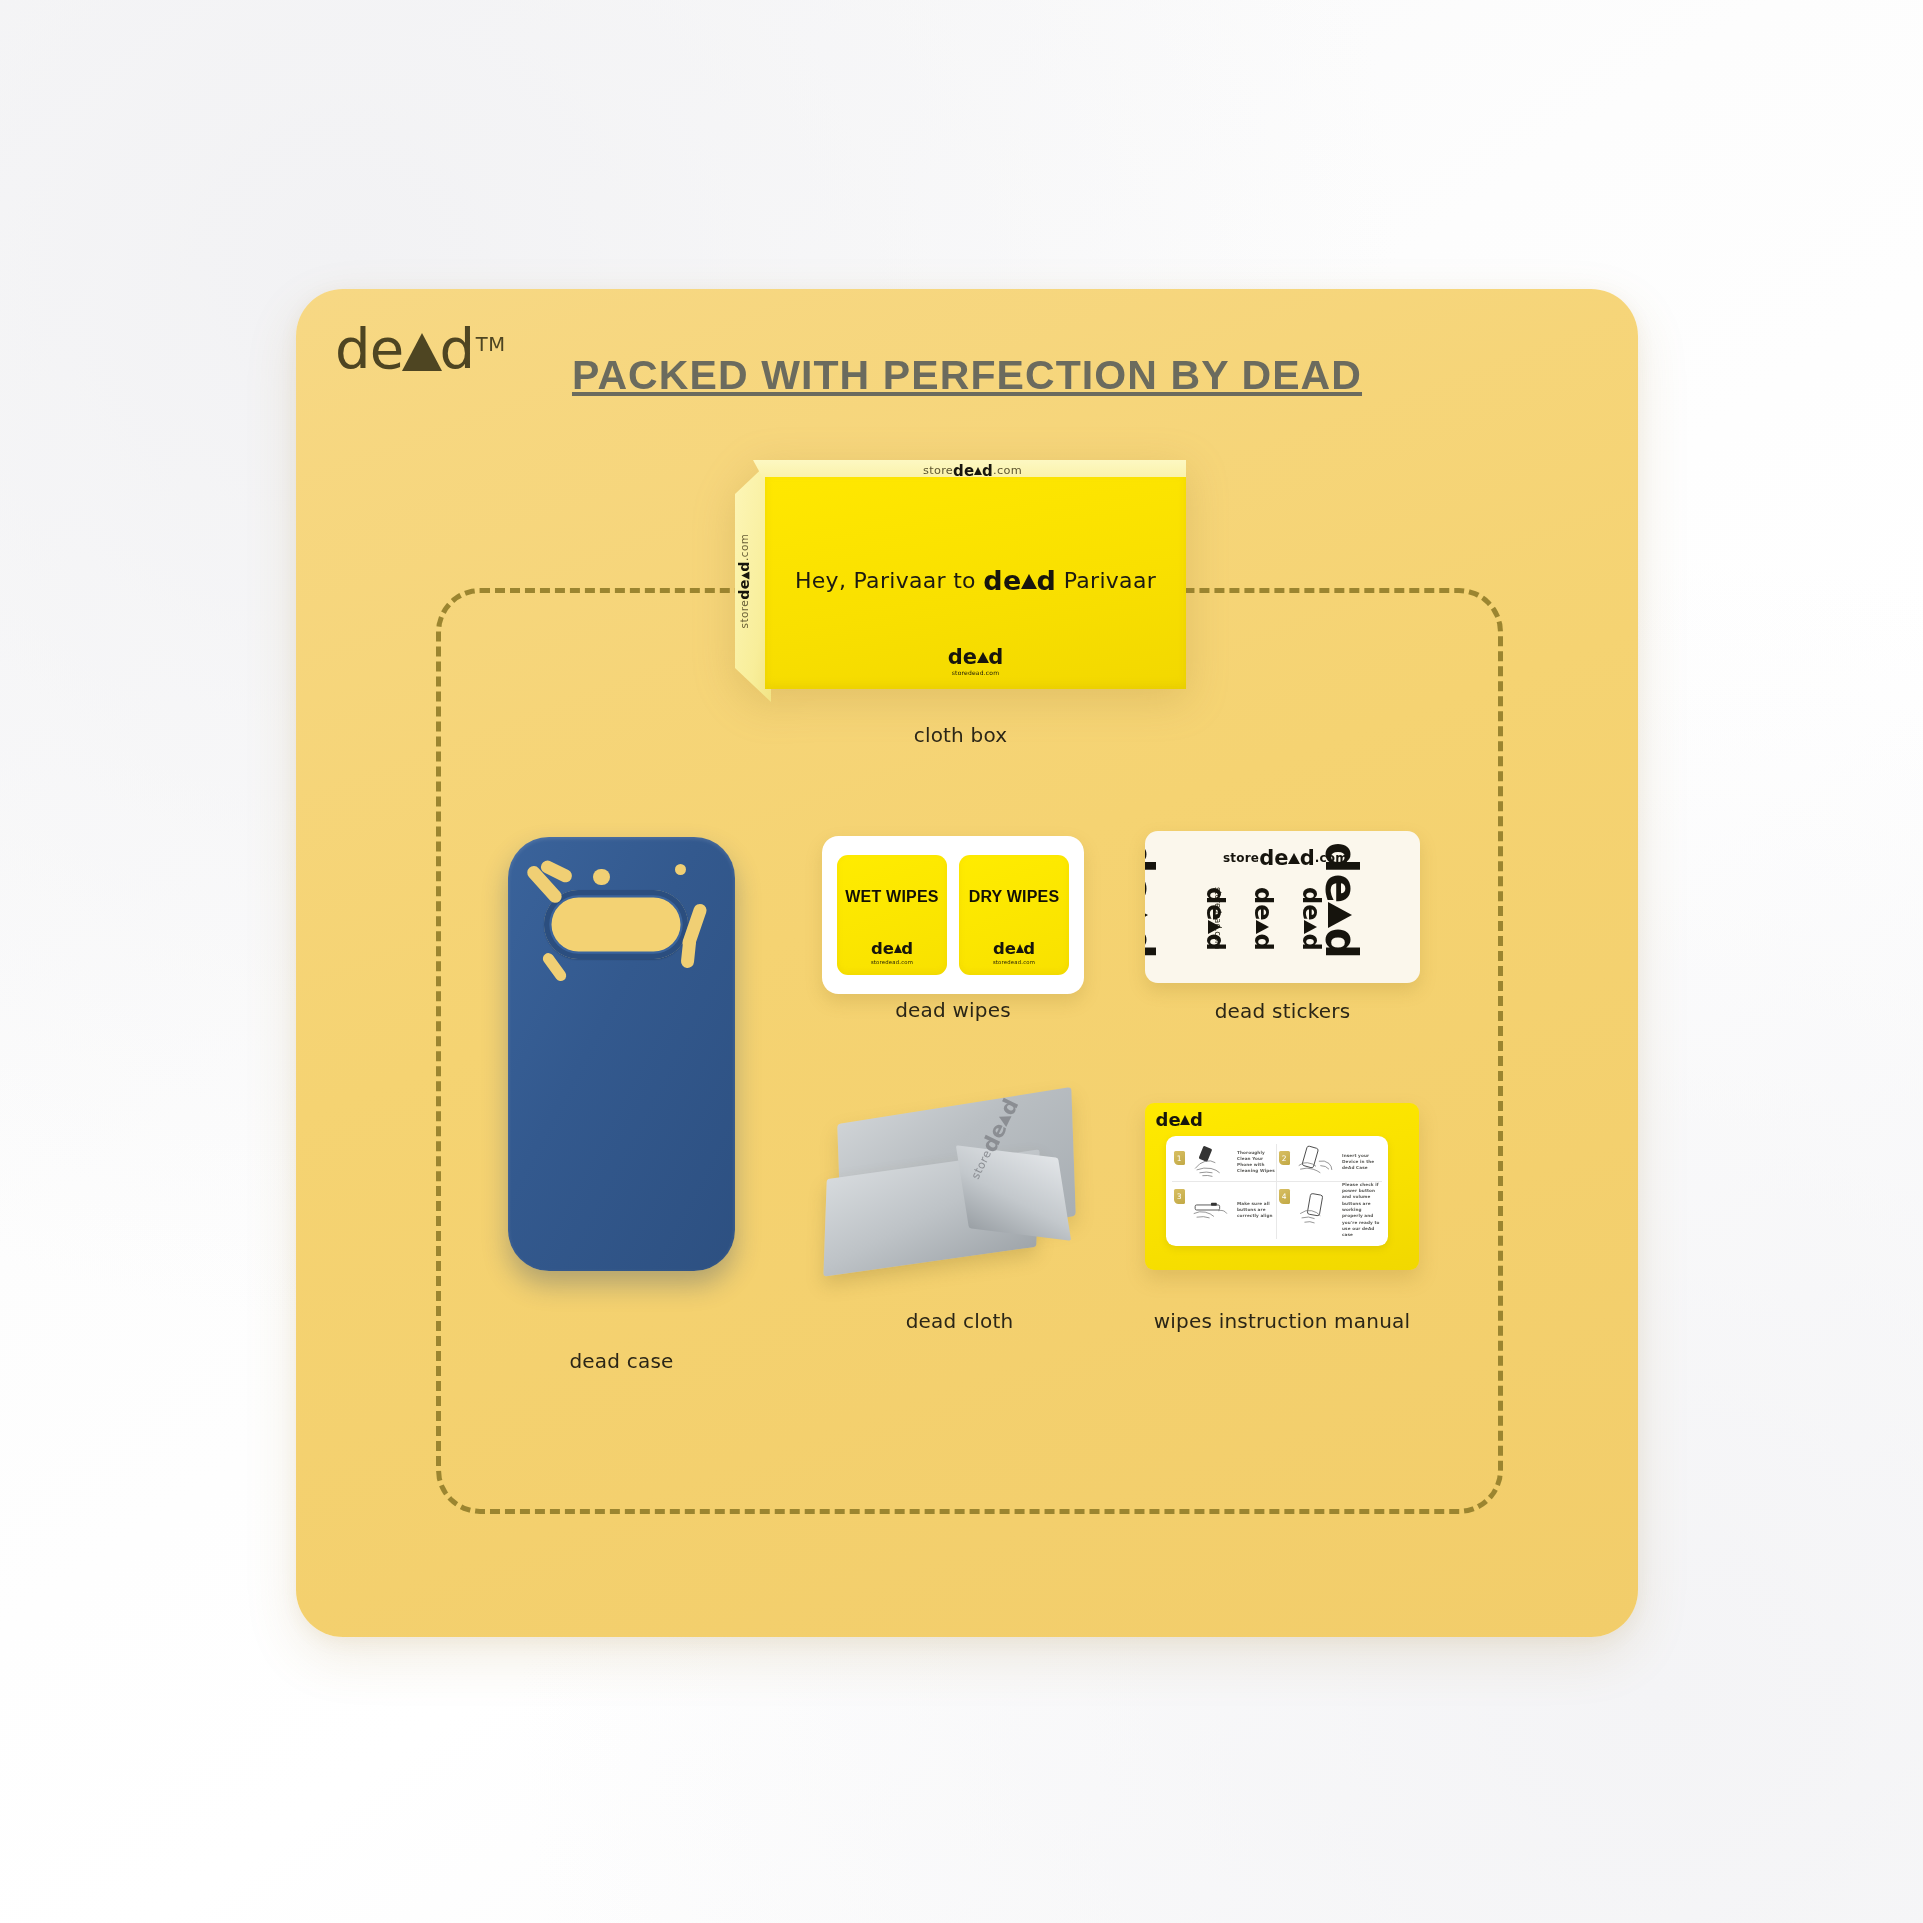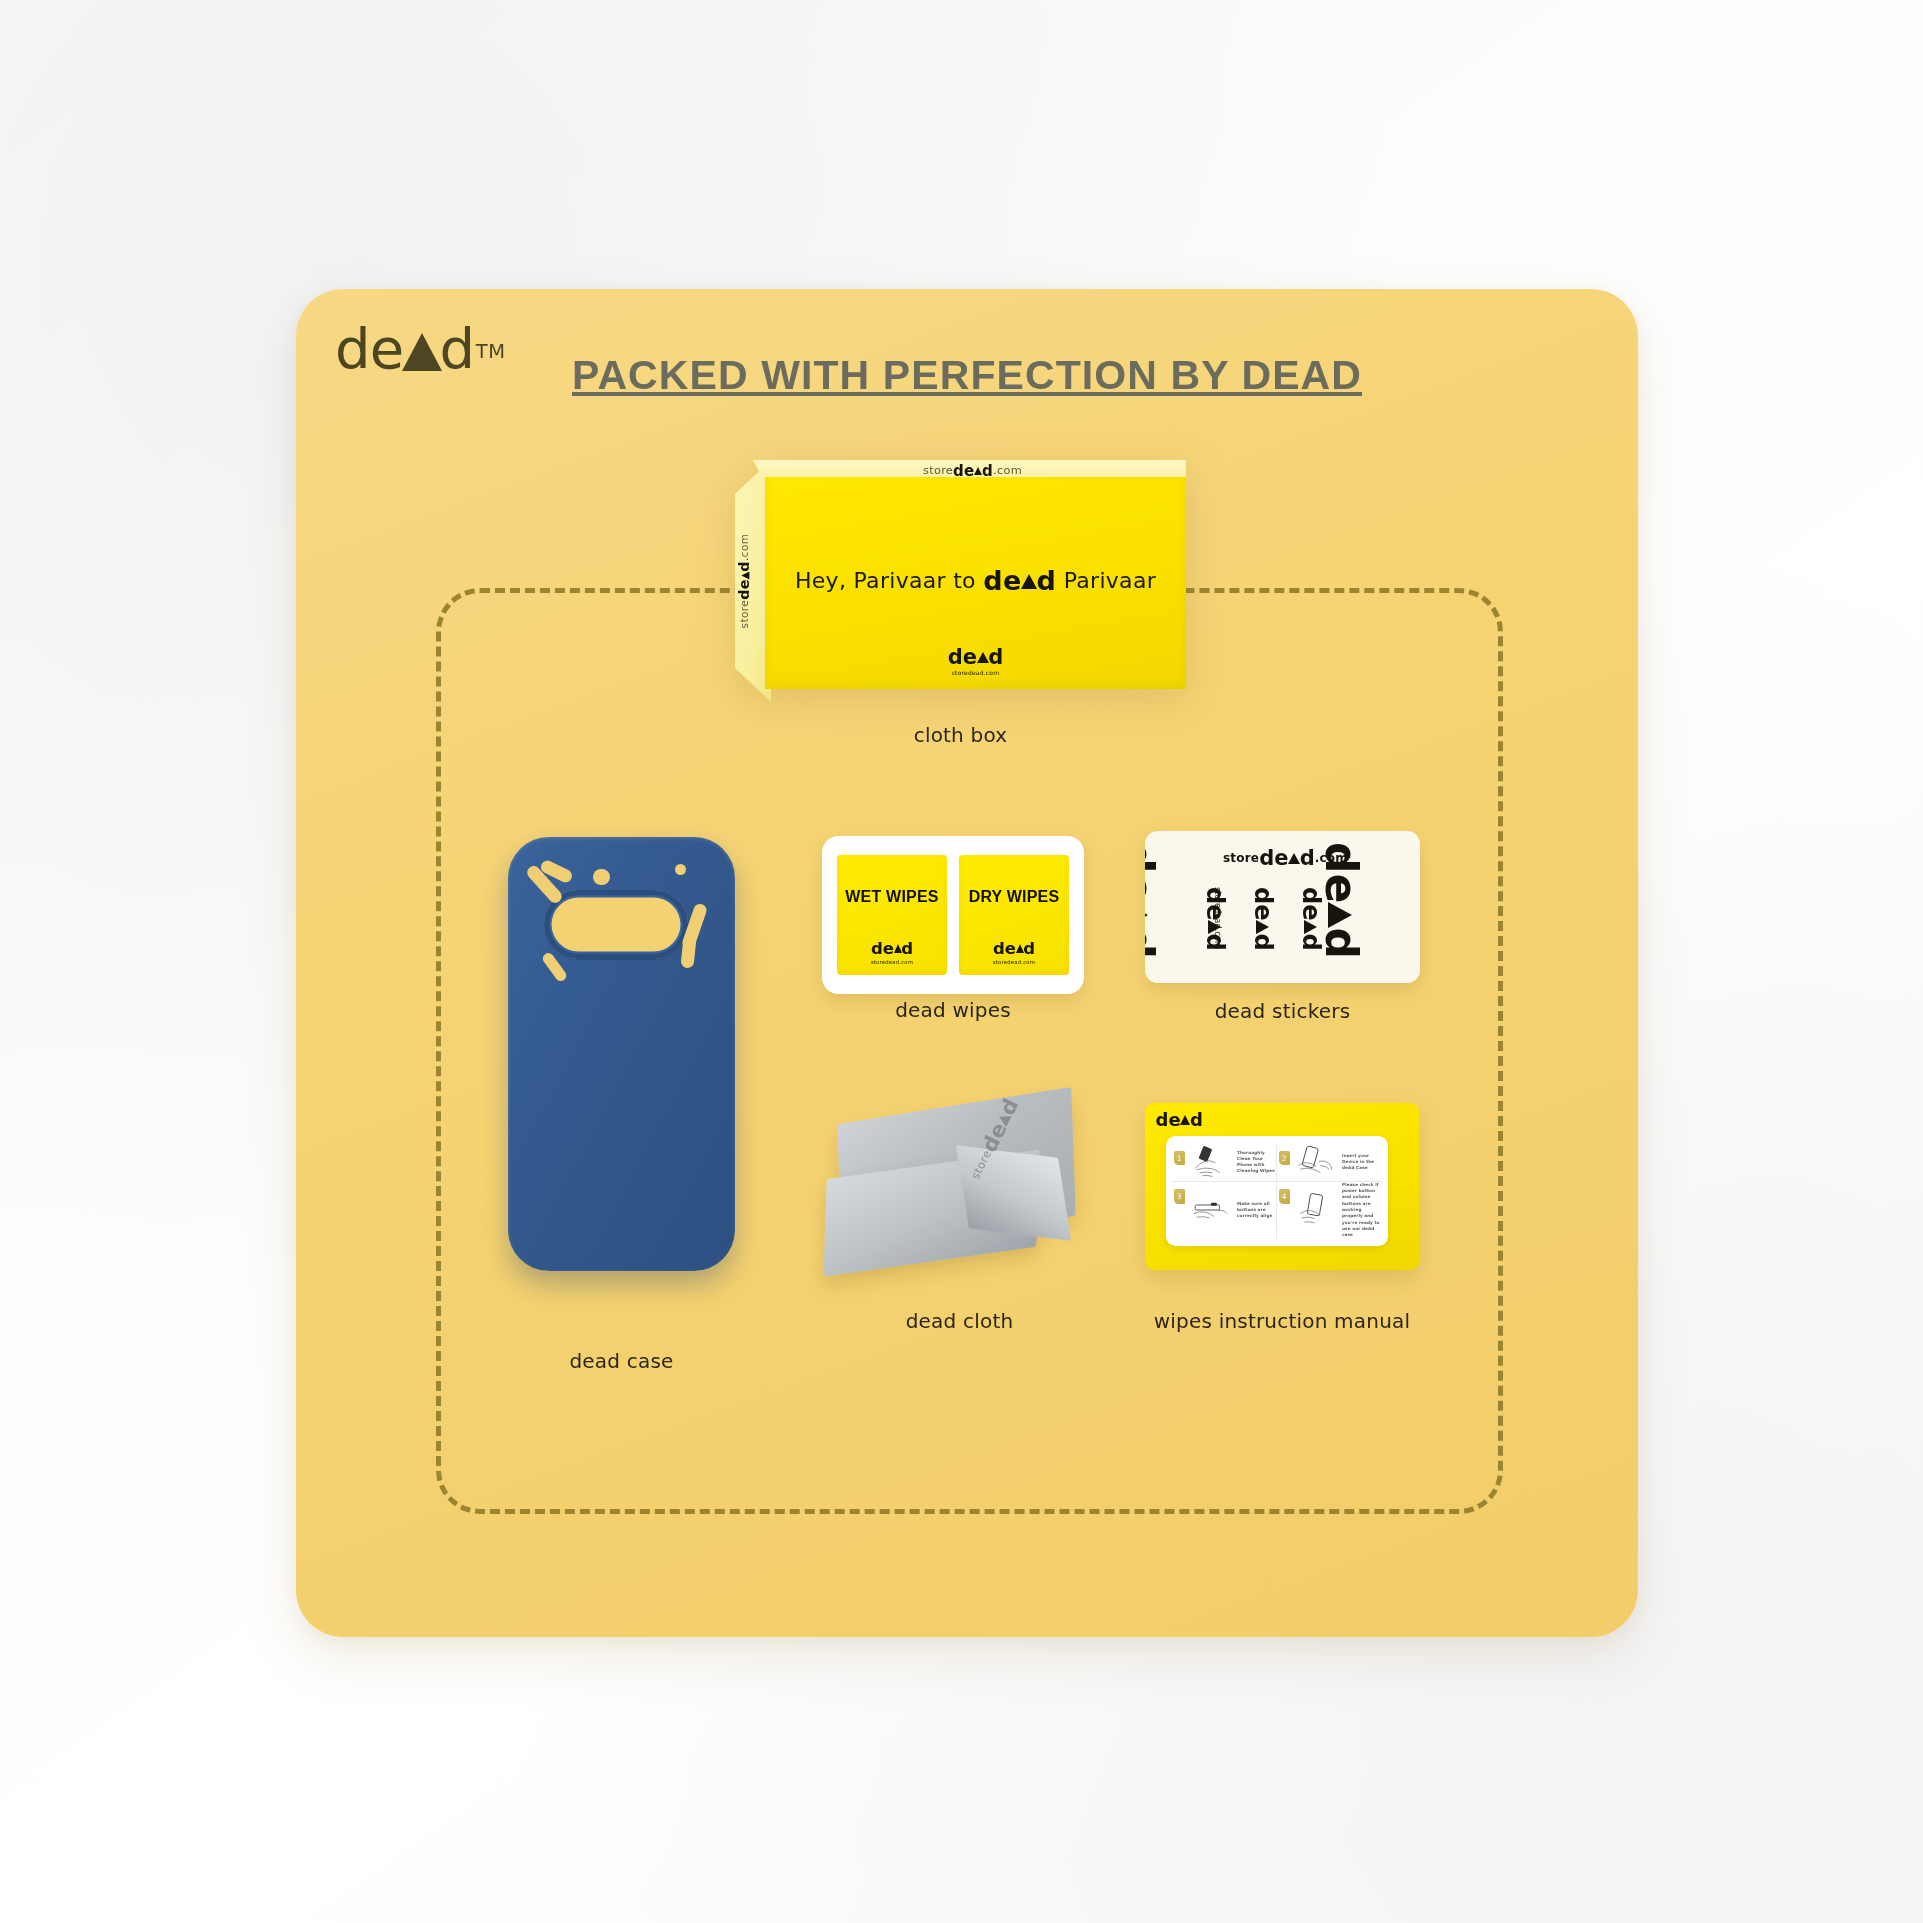--- a/index.html
+++ b/index.html
@@ -60,21 +60,21 @@
     border-left: 20px solid transparent;
     border-right: 20px solid transparent;
     border-bottom: 38px solid #4e4522;
     margin: 0 -2.3px 0 -1.5px;
     position: relative;
     top: 3px;
   }
   .logo-tm {
     font-size: 19.5px;
     color: #4e4522;
-    margin-top: 18px;
+    margin-top: 11px;
     margin-left: 1.5px;
     letter-spacing: 0.4px;
   }
 
   .page-title {
     position: absolute;
     left: 296px;
     top: 352px;
     width: 1342px;
     text-align: center;
@@ -224,21 +224,21 @@
     background: #ffffff;
     border-radius: 16.5px;
     box-shadow: 0 7.5px 16.5px rgba(150,120,40,0.20);
     display: flex; align-items: center; justify-content: center;
     gap: 12px;
     z-index: 4;
   }
   .wipe {
     width: 110px; height: 120px;
     background: linear-gradient(160deg, #ffec00 0%, #f8e100 100%);
-    border-radius: 4px;
+    border-radius: 11px;
     position: relative;
     box-shadow: inset 0 -2.3px 6px rgba(180,150,0,0.12);
   }
   .wipe-title {
     position: absolute; left: 0; top: 33px; width: 100%;
     text-align: center;
     font-family: "Liberation Sans", sans-serif;
     font-size: 16px; font-weight: bold; color: #121005;
     letter-spacing: 0.2px;
   }

